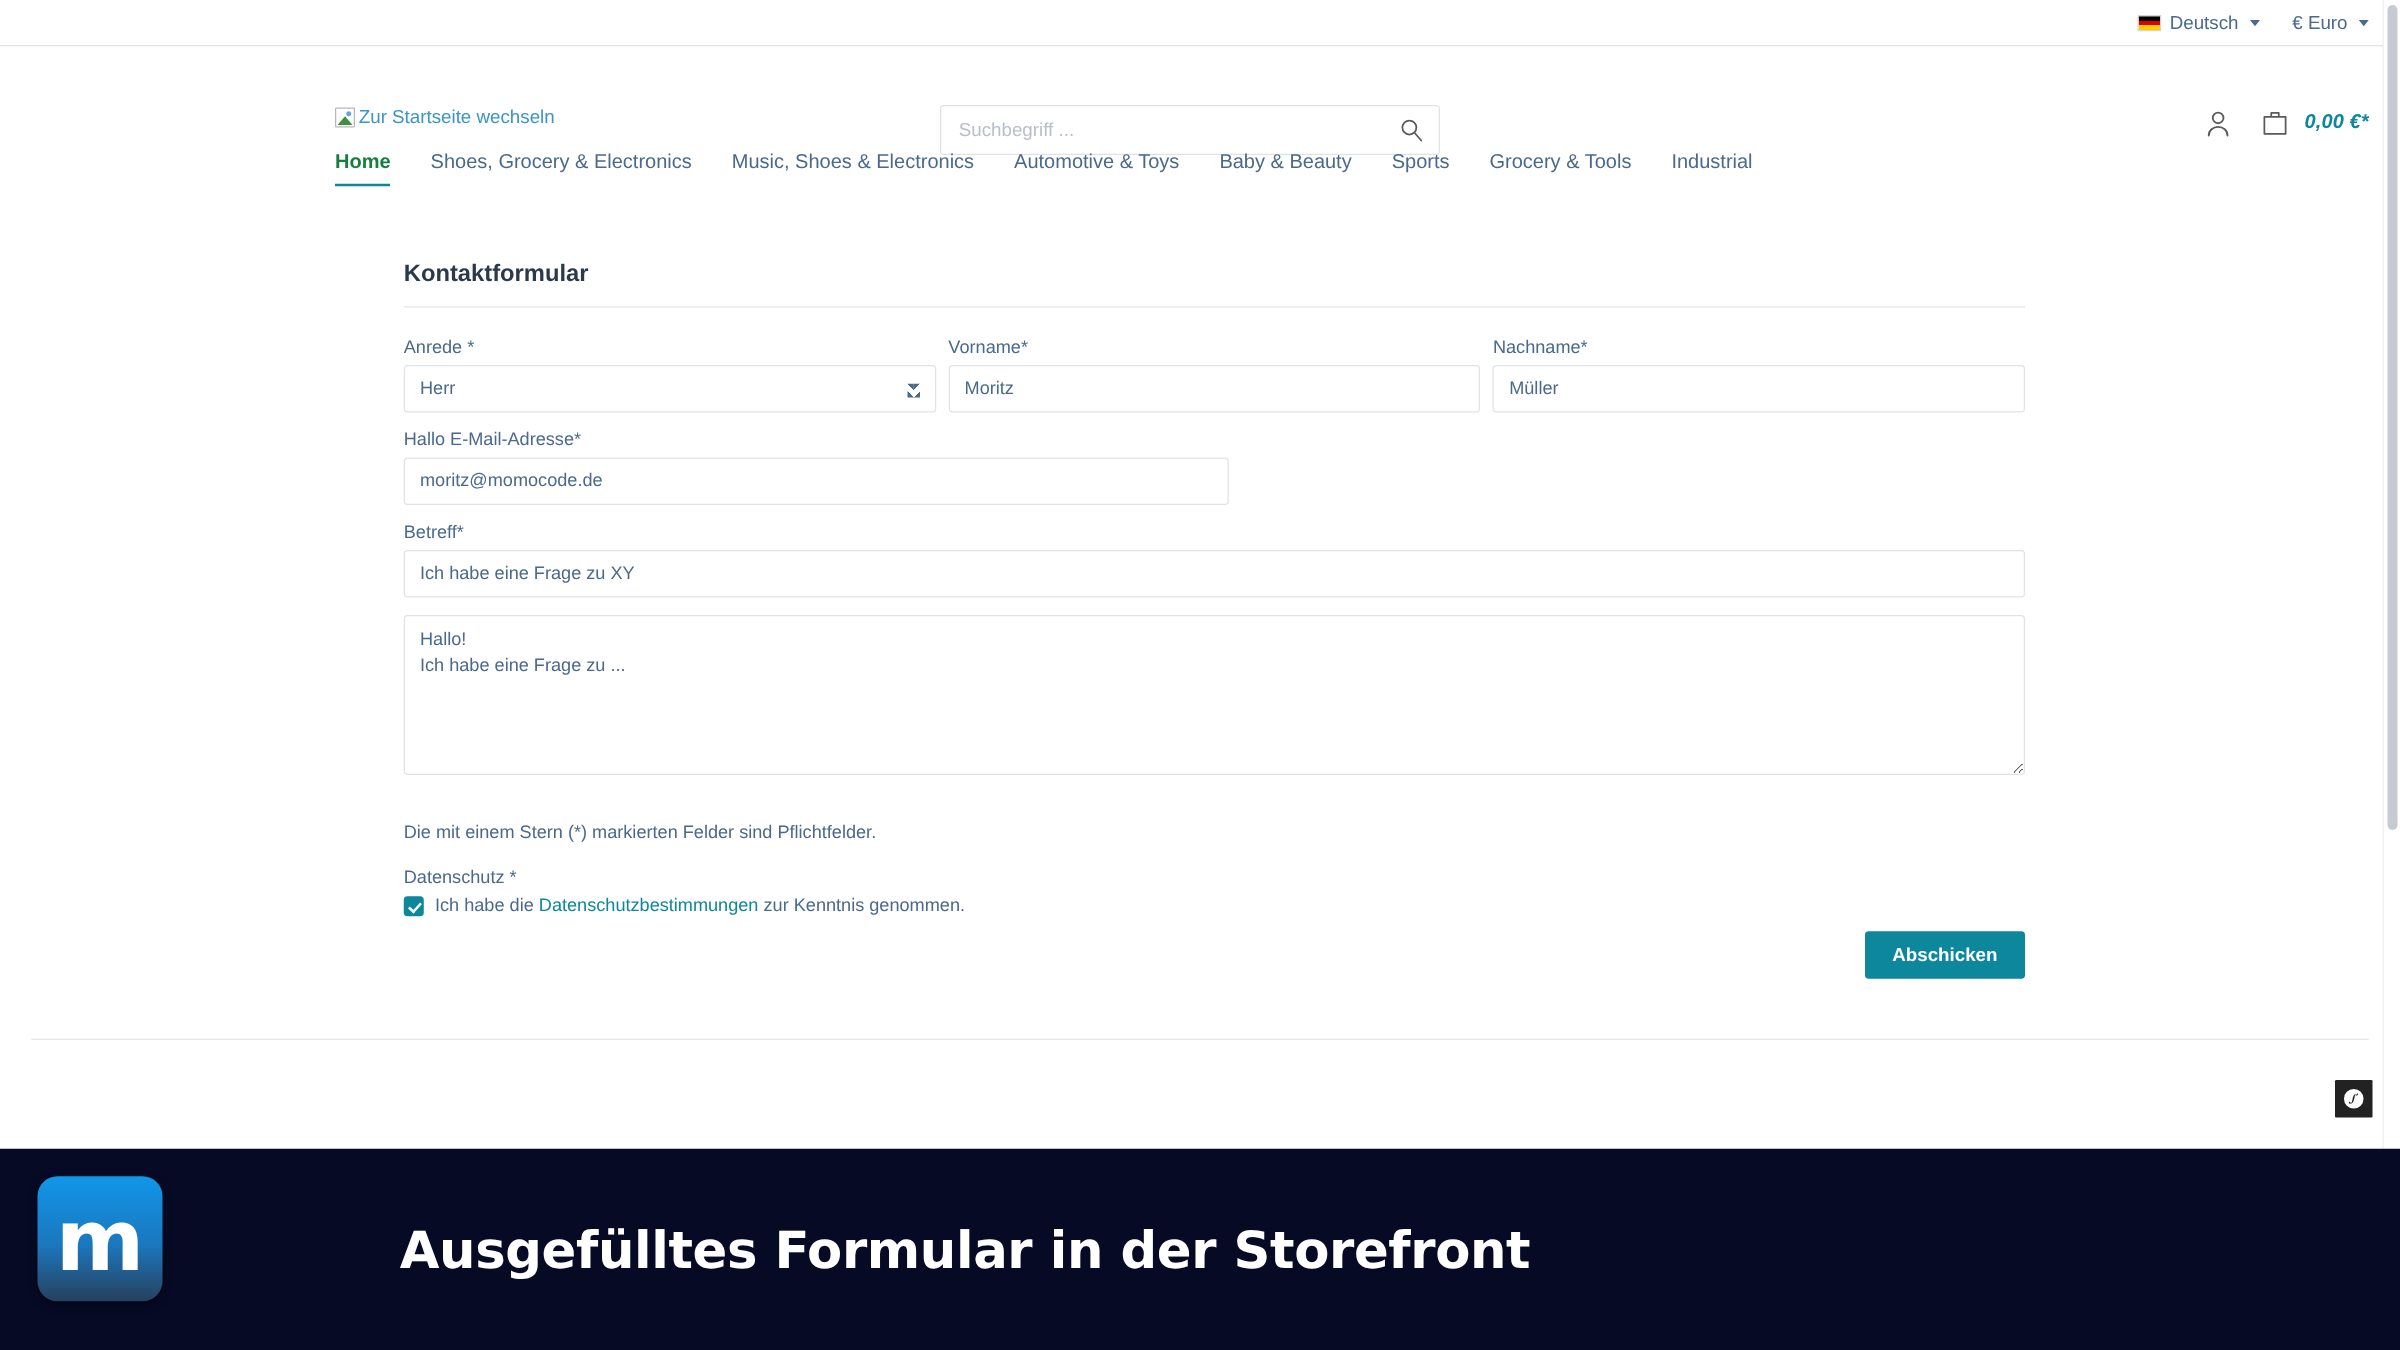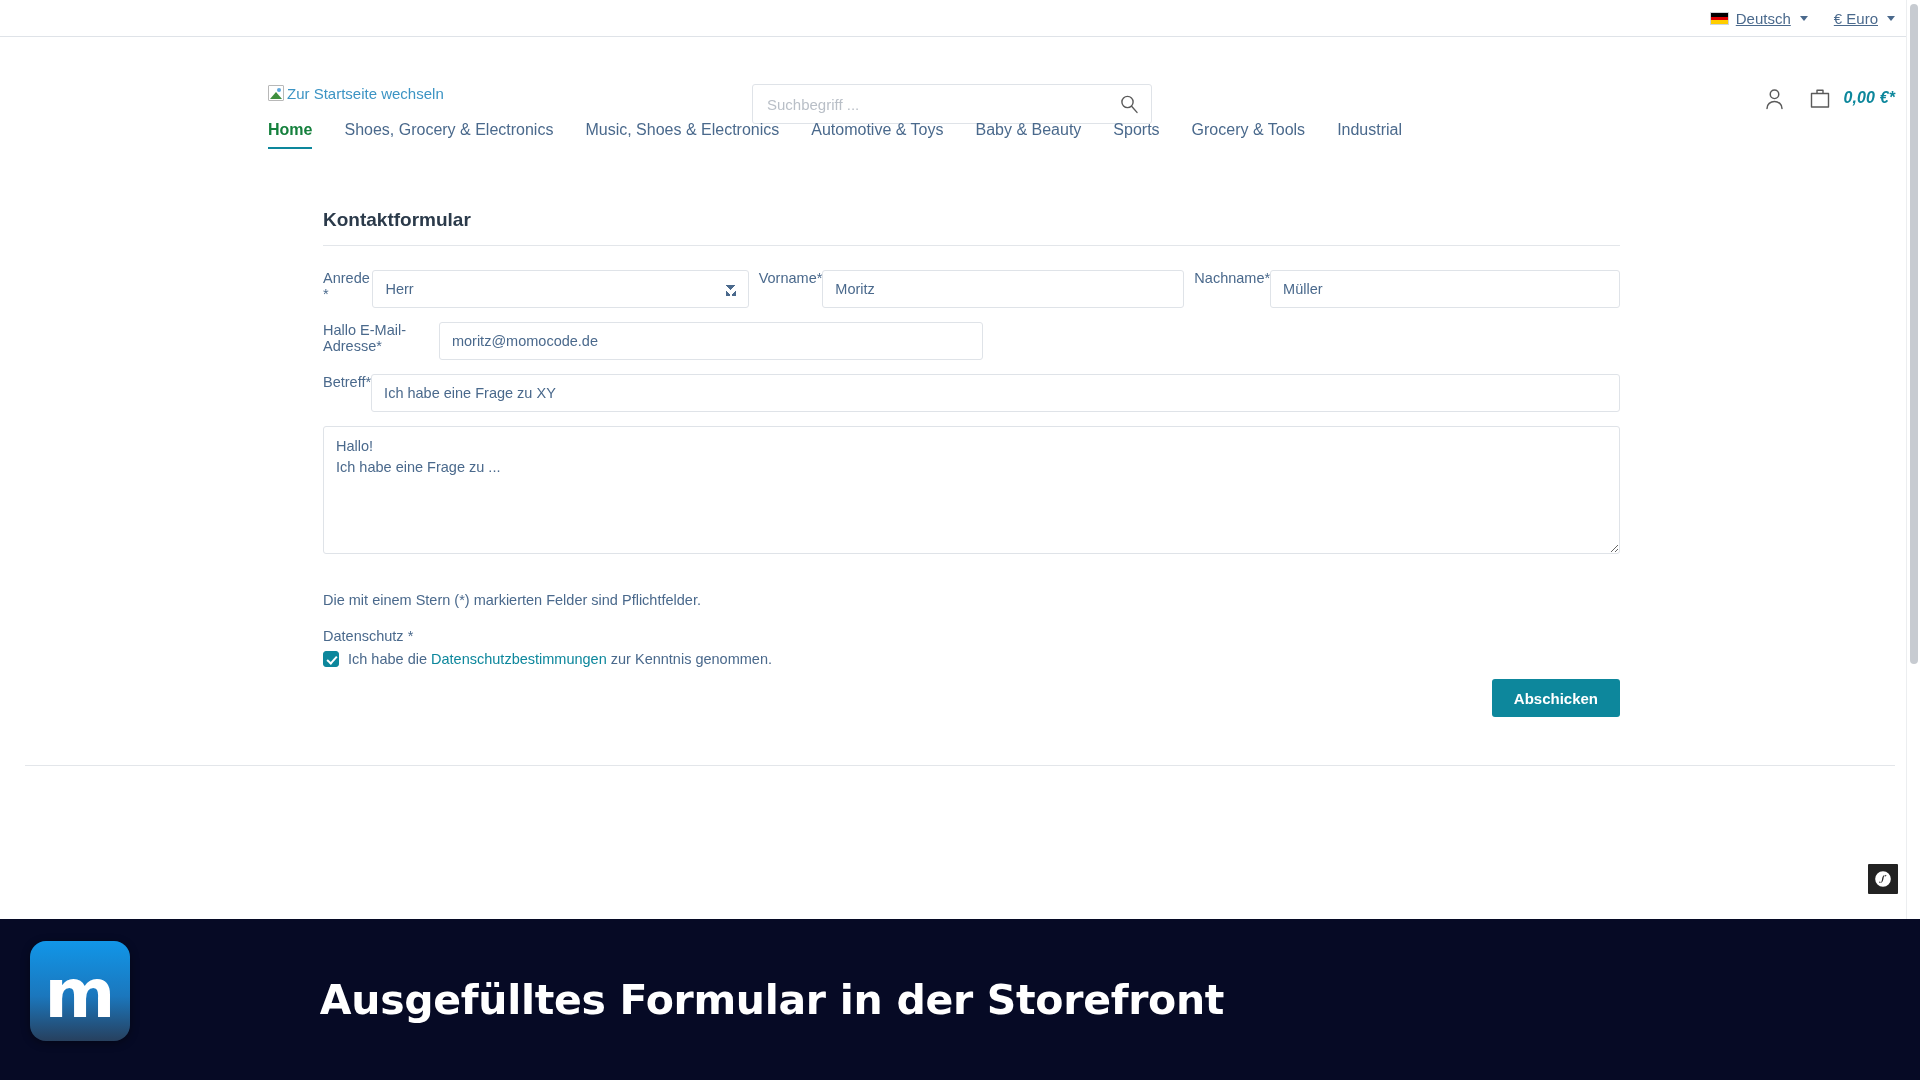--- a/index.html
+++ b/index.html
@@ -29,21 +29,20 @@
     background: #fff;
   }
   .topbar-item {
     display: flex;
     align-items: center;
     gap: 7px;
     font-size: 15px;
     color: #4a698c;
     cursor: pointer;
     line-height: 1;
-    text-decoration: underline;
   }
   .flag {
     width: 19px; height: 13px;
     display: inline-block;
     border: 1px solid #cfd5dc;
     background: linear-gradient(to bottom, #000 0 33.3%, #dd0000 33.3% 66.6%, #ffce00 66.6% 100%);
     flex: 0 0 auto;
   }
   .caret {
     width: 0; height: 0;
@@ -60,21 +59,21 @@
     display: flex;
     align-items: center;
     padding: 0 25px 0 0;
     position: relative;
   }
   .logo-wrap {
     position: absolute;
     left: 268px;
     top: 48px;
     display: flex;
-    align-items: flex-start;
+    align-items: flex-end;
     gap: 3px;
     cursor: pointer;
   }
   .broken-img {
     width: 16px; height: 16px;
     border: 1px solid #b8b8b8;
     background: #fff;
     position: relative;
     flex: 0 0 auto;
     border-radius: 1px;
@@ -197,21 +196,21 @@
   .divider {
     height: 1px;
     background: #e3e6ea;
     margin: 0 0 24px 23px;
   }
   .row {
     display: flex;
     margin: 0 0 14px 23px;
     gap: 10px;
   }
-  .field { display: flex; flex-direction: row; }
+  .field { display: flex; flex-direction: column; }
   .field-label {
     font-size: 14.5px;
     color: #4a698c;
     margin-bottom: 6px;
   }
   .ctrl {
     height: 38px;
     border: 1px solid #dfe3e8;
     border-radius: 3px;
     background: #fff;

